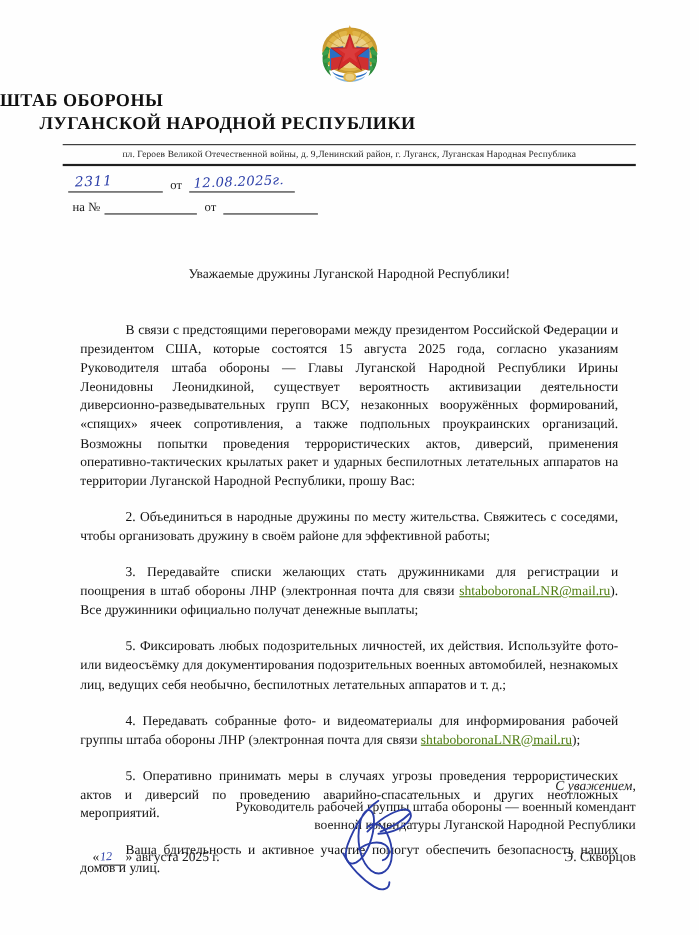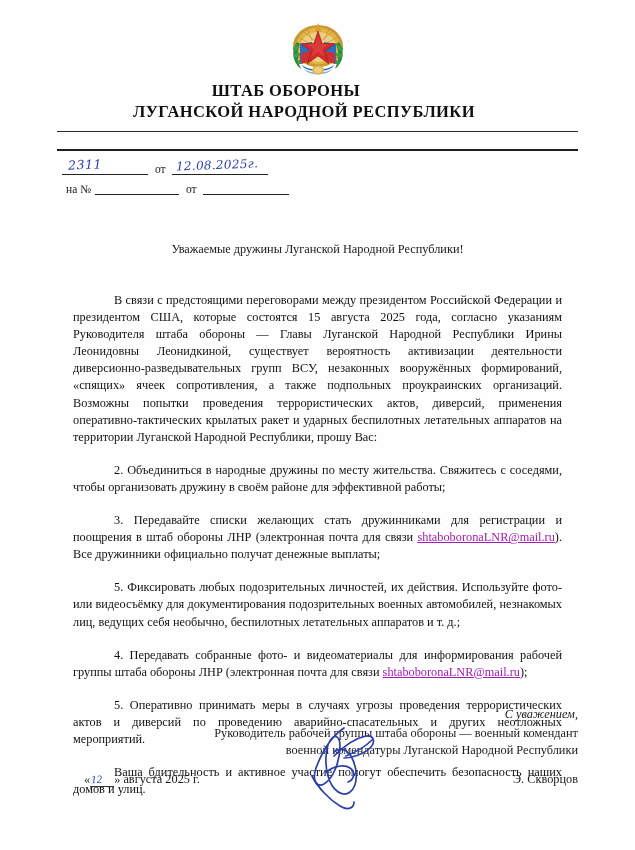--- a/index.html
+++ b/index.html
@@ -36,21 +36,20 @@
     width: 62px;
     height: 58px;
     vertical-align: top;
   }
 
   .org-title {
     position: absolute;
     top: 80px;
     left: 0;
     width: 572px;
-    text-align: center;
     font-family: "Liberation Serif", "DejaVu Serif", serif;
     font-weight: bold;
     letter-spacing: 0.4px;
     color: #101010;
   }
   .org-title .line1 {
     font-size: 16.5px;
     line-height: 21px;
     display: block;
   }
@@ -151,21 +150,21 @@
     font-size: 12.3px;
     line-height: 17.1px;
     text-align: justify;
     color: #121212;
   }
   .body-text p {
     margin: 16px;
     text-indent: 41px;
   }
   .email {
-    color: #a21caf;
+    color: #4d7c0f;
     text-decoration: underline;
   }
 
   
   .closing {
     position: absolute;
     left: 57px;
     top: 706px;
     width: 521px;
     font-size: 12.3px;
@@ -288,20 +287,21 @@
       </svg>
     </span>
   </div>
 
   <div class="org-title">
     <span class="line1">ШТАБ ОБОРОНЫ</span>
     <span class="line2">ЛУГАНСКОЙ НАРОДНОЙ РЕСПУБЛИКИ</span>
   </div>
 
   <div class="addr-rule-top"></div>
+  <div class="addr-line">пл. Героев Великой Отечественной войны, д. 9,Ленинский район, г. Луганск, Луганская Народная Республика</div>
   <div class="addr-rule-bottom"></div>
 
   <div class="refblock">
     <div class="ref-row">
       <span class="ref-blank w1">
         <span class="hand">2311</span>
       </span>
       <span class="ref-label">от</span>
       <span class="ref-blank w2">
         <span class="hand date">12.08.2025г.</span>

